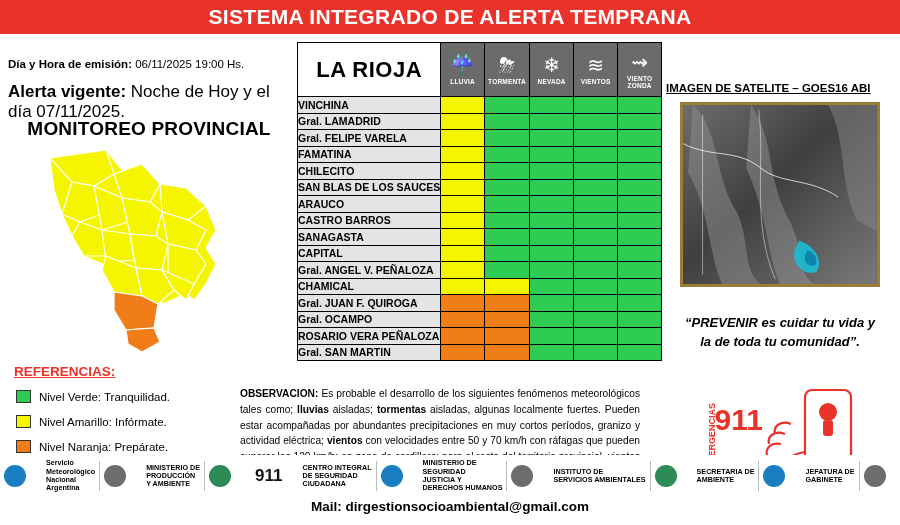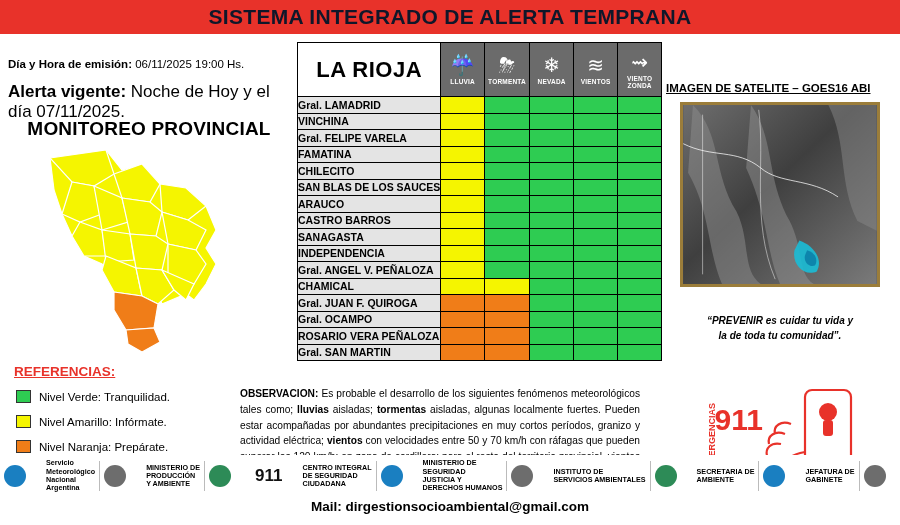--- a/index.html
+++ b/index.html
@@ -4,21 +4,21 @@
 <style>
   * { box-sizing: border-box; }
   html, body { margin:0; padding:0; }
   body {
     width:900px; height:525px; overflow:hidden;
     font-family:"Liberation Sans", sans-serif;
     background:#ffffff; color:#000;
     position:relative;
   }
   .header {
-    height:34px; background:#e8322a; color:#0f172a;
+    height:34px; background:#e8322a; color:#ffffff;
     display:flex; align-items:center; justify-content:center;
     font-weight:bold; font-size:21px; letter-spacing:0.3px;
   }
   .body-wrap { position:relative; width:900px; height:455px; }
 
   
   .left { position:absolute; left:0; top:0; width:295px; height:455px; }
   .emis { position:absolute; left:8px; top:24px; font-size:11.5px; font-weight:bold; }
   .emis span.v { font-weight:normal;text-align:right; }
   .vig { position:absolute; left:8px; top:48px; font-size:17px; font-weight:bold; }
@@ -66,21 +66,21 @@
   .obs .lead { font-weight:bold; }
 
   
   .sat-title { position:absolute; left:666px; top:48px; width:230px; text-align:left; font-size:11.5px; font-weight:bold;text-decoration:underline; }
   .sat-img {
     position:absolute; left:680px; top:68px; width:200px; height:185px;
     border:3px solid #9b7d3a; background:#4a4a4a; overflow:hidden;
   }
   .sat-quote {
     position:absolute; left:660px; top:280px; width:240px; text-align:center;
-    font-size:10px; font-style:italic; font-weight:bold; line-height:1.45;
+    font-size:13px; font-style:italic; font-weight:bold; line-height:1.45;
   }
   .emerg { position:absolute; left:655px; top:348px; width:245px; height:100px; }
 
   
   .footer { position:absolute; left:0; top:455px; width:900px; height:70px; background:#fff; }
   .logobar { position:absolute; left:0; top:0; width:900px; height:42px; display:flex; align-items:center; }
   .logo-item { display:flex; align-items:center; font-size:7.2px; font-weight:bold; line-height:1.15; padding:0 4px;gap:16px; }
   .logo-item .txt { white-space:nowrap; }
   .mail { position:absolute; left:0; top:44px; width:900px; text-align:center; font-size:13.5px; font-weight:bold; }
 </style>
@@ -175,36 +175,36 @@
             <span class="lb">VIENTOS</span>
           </td>
           <td class="hdr-icon">
             <span class="gl">⇝</span>
             <span class="lb">VIENTO ZONDA</span>
           </td>
         </tr>
       </thead>
       <tbody id="alert-rows">
           <tr>
+            <td class="dep">VINCHINA</td>
+            <td class="cell c-yellow"></td>
+            <td class="cell c-green"></td>
+            <td class="cell c-green"></td>
+            <td class="cell c-green"></td>
+            <td class="cell c-green"></td>
+          </tr>
+          <tr>
             <td class="dep">Gral. LAMADRID</td>
             <td class="cell c-yellow"></td>
             <td class="cell c-green"></td>
             <td class="cell c-green"></td>
             <td class="cell c-green"></td>
             <td class="cell c-green"></td>
           </tr>
           <tr>
-            <td class="dep">VINCHINA</td>
-            <td class="cell c-yellow"></td>
-            <td class="cell c-green"></td>
-            <td class="cell c-green"></td>
-            <td class="cell c-green"></td>
-            <td class="cell c-green"></td>
-          </tr>
-          <tr>
             <td class="dep">Gral. FELIPE VARELA</td>
             <td class="cell c-yellow"></td>
             <td class="cell c-green"></td>
             <td class="cell c-green"></td>
             <td class="cell c-green"></td>
             <td class="cell c-green"></td>
           </tr>
           <tr>
             <td class="dep">FAMATINA</td>
             <td class="cell c-yellow"></td>
@@ -247,21 +247,21 @@
           </tr>
           <tr>
             <td class="dep">SANAGASTA</td>
             <td class="cell c-yellow"></td>
             <td class="cell c-green"></td>
             <td class="cell c-green"></td>
             <td class="cell c-green"></td>
             <td class="cell c-green"></td>
           </tr>
           <tr>
-            <td class="dep">INDEPENDENCIA</td>
+            <td class="dep">CAPITAL</td>
             <td class="cell c-yellow"></td>
             <td class="cell c-green"></td>
             <td class="cell c-green"></td>
             <td class="cell c-green"></td>
             <td class="cell c-green"></td>
           </tr>
           <tr>
             <td class="dep">Gral. ANGEL V. PEÑALOZA</td>
             <td class="cell c-yellow"></td>
             <td class="cell c-green"></td>

